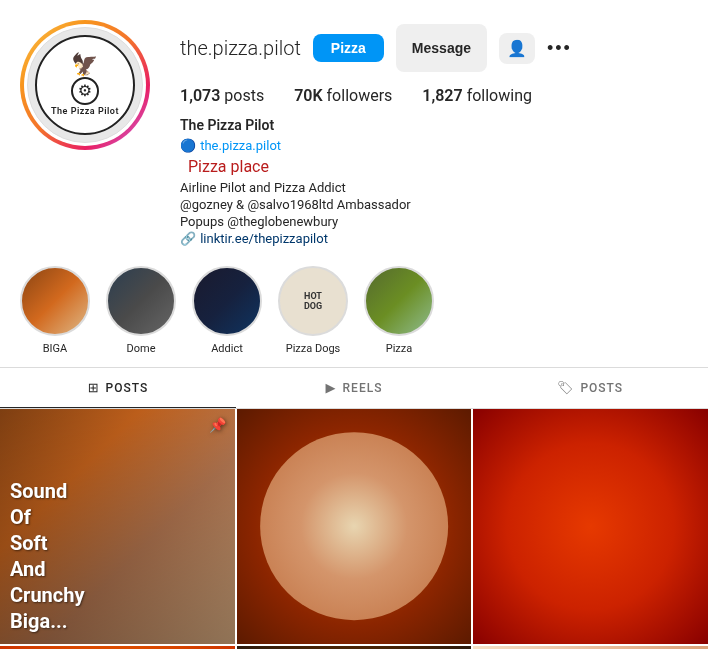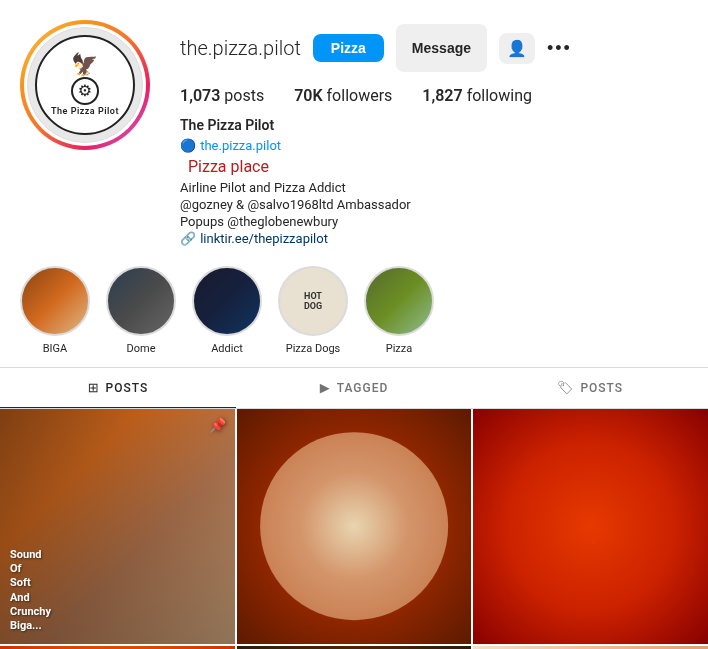--- a/index.html
+++ b/index.html
@@ -317,21 +317,21 @@
       position: absolute;
       top: 0; left: 0; right: 0; bottom: 0;
     }
 
     .post-text {
       position: absolute;
       bottom: 0;
       left: 0;
       padding: 10px;
       color: #fff;
-      font-size: 11px;
+      font-size: 20px;
       font-weight: 700;
       line-height: 1.3;
       text-shadow: 1px 1px 2px rgba(0,0,0,0.5);
     }
 
     .post-icon {
       position: absolute;
       top: 8px;
       right: 8px;
       color: #fff;
@@ -422,21 +422,21 @@
 
 <div class="divider"></div>
 
 <div class="tabs-row">
   <div class="tab active">
     <span class="tab-icon">⊞</span>
     <span>POSTS</span>
   </div>
   <div class="tab">
     <span class="tab-icon">▶</span>
-    <span>TAGGED</span>
+    <span>REELS</span>
   </div>
   <div class="tab">
     <span class="tab-icon">🏷</span>
     <span>POSTS</span>
   </div>
 </div>
 
 <div class="posts-grid">
 
   <div class="post-cell p1">

